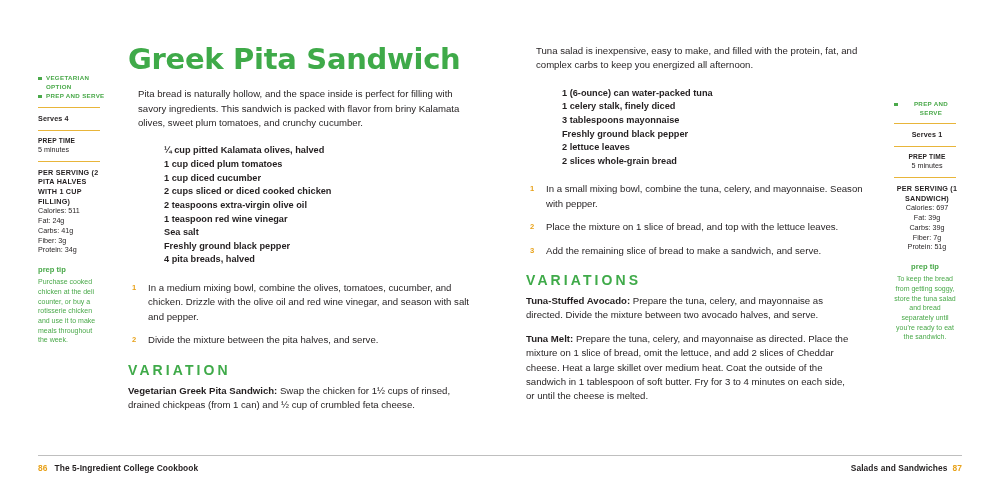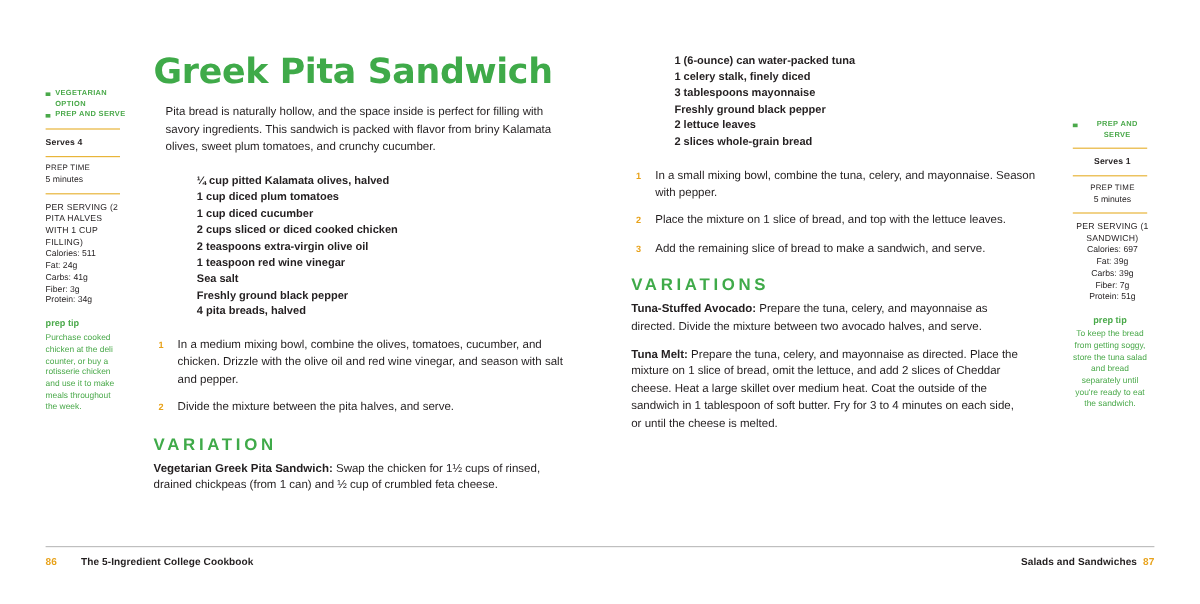--- a/index.html
+++ b/index.html
@@ -87,21 +87,21 @@
   .sb-block {
     margin-bottom: 0;
   }
   .sb-title {
     font-size: 7.2px;
     font-weight: bold;
     letter-spacing: 0.02em;
   }
   .sb-label {
     font-size: 6.6px;
-    font-weight: normal;
+    font-weight: bold;
     text-transform: uppercase;
     letter-spacing: 0.03em;
     line-height: 1.25;
   }
   .sb-text {
     font-size: 7.2px;
     line-height: 1.35;
   }
   .nutri div { font-size: 7.2px; line-height: 1.35; }
   .tip {
@@ -210,21 +210,21 @@
   .foot-left, .foot-right {
     font-size: 8.4px;
     font-weight: bold;
     letter-spacing: 0.01em;
   }
   .pnum {
     color: #e8a21a;
     font-weight: bold;
     font-size: 8.4px;
   }
-  .foot-left .pnum { margin-right: 20px; }
+  .foot-left .pnum { margin-right: 7px; }
   .foot-right .pnum { margin-left: 5px; }
 </style>
 </head>
 <body>
 
 <div class="page">
 
   <div class="spread">
 
     <div class="page-half left-half">
@@ -288,20 +288,21 @@
         <h2 class="variation-head">VARIATION</h2>
         <p class="variation">
           <b>Vegetarian Greek Pita Sandwich:</b><span> Swap the chicken for 1½ cups of rinsed, drained chickpeas (from 1 can) and ½ cup of crumbled feta cheese.</span>
         </p>
       </section>
     </div>
 
     <div class="page-half right-half">
 
       <section class="main right-main">
+        <p class="intro">Tuna salad is inexpensive, easy to make, and filled with the protein, fat, and complex carbs to keep you energized all afternoon.</p>
 
         <ul class="ingredients">
           <li>1 (6-ounce) can water-packed tuna</li>
           <li>1 celery stalk, finely diced</li>
           <li>3 tablespoons mayonnaise</li>
           <li>Freshly ground black pepper</li>
           <li>2 lettuce leaves</li>
           <li>2 slices whole-grain bread</li>
         </ul>
 

